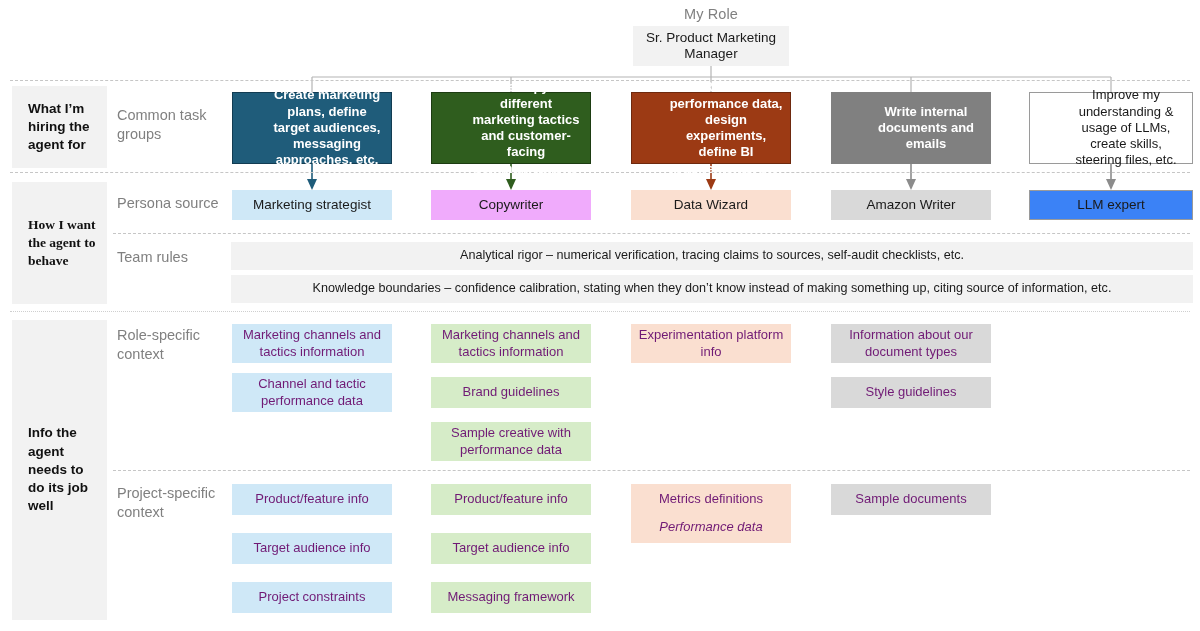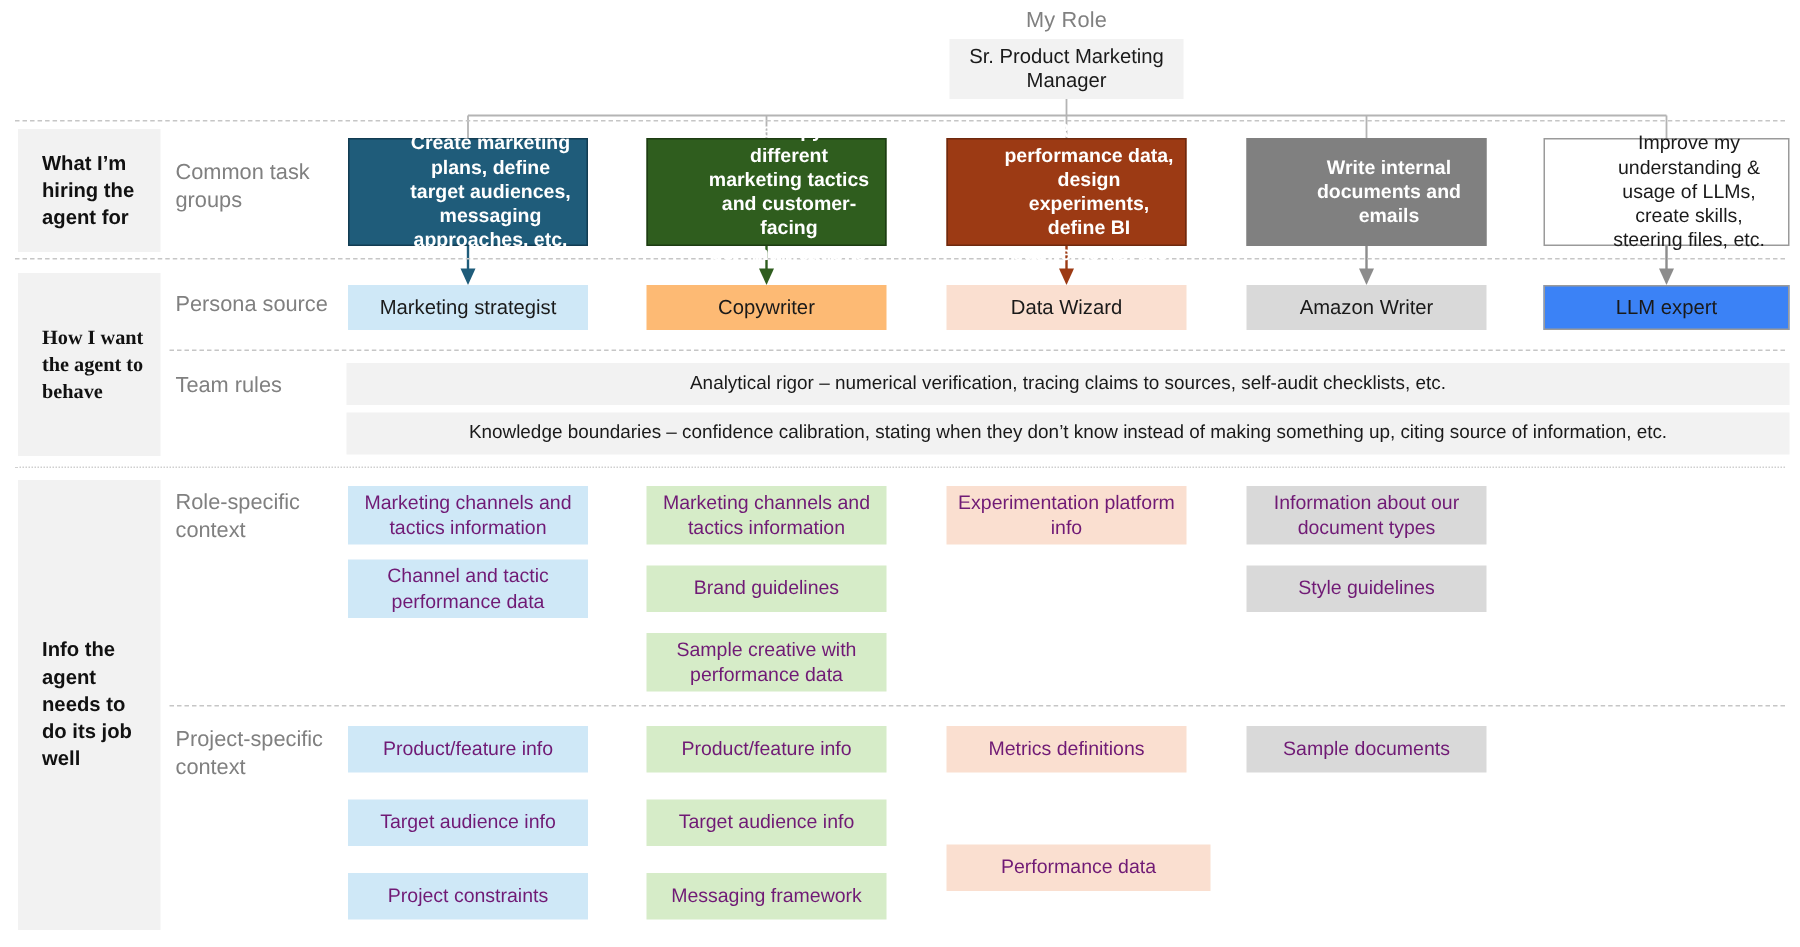--- a/index.html
+++ b/index.html
@@ -56,21 +56,21 @@
   }
   .tg.blue{background:#1F5C7A;border:1.5px solid #123c52;}
   .tg.green{background:#2F5D1E;border:1.5px solid #1d3c12;}
   .tg.rust{background:#9C3A14;border:1.5px solid #6e290e;}
   .tg.grey{background:#808080;border:1.5px solid #808080;}
   .tg.white{background:#ffffff;border:1.2px solid #9a9a9a;color:#1a1a1a;font-weight:normal;font-size:13px;}
 
   
   .persona{font-size:13.5px;color:#1a1a1a;}
   .persona.blue{background:#cfe8f7;}
-  .persona.green{background:#fdba74;}
+  .persona.green{background:#f0abfc;}
   .persona.rust{background:#fadfd0;}
   .persona.grey{background:#d9d9d9;}
   .persona.white{background:#3b82f6;border:1.2px solid #9a9a9a;}
 
   
   .rule{
     background:#f2f2f2;color:#1a1a1a;font-size:12.6px;
   }
 
   
@@ -174,17 +174,17 @@
 
   <div class="abs box chip blue" style="left:232px;top:484px;width:160px;height:31px;">Product/feature info</div>
   <div class="abs box chip blue" style="left:232px;top:533px;width:160px;height:31px;">Target audience info</div>
   <div class="abs box chip blue" style="left:232px;top:582px;width:160px;height:31px;">Project constraints</div>
 
   <div class="abs box chip green" style="left:431px;top:484px;width:160px;height:31px;">Product/feature info</div>
   <div class="abs box chip green" style="left:431px;top:533px;width:160px;height:31px;">Target audience info</div>
   <div class="abs box chip green" style="left:431px;top:582px;width:160px;height:31px;">Messaging framework</div>
 
   <div class="abs box chip rust" style="left:631px;top:484px;width:160px;height:31px;">Metrics definitions</div>
-  <div class="abs box chip rust" style="left:631px;top:563px;width:176px;height:31px;">Performance data</div>
+  <div class="abs box chip rust" style="left:631px;top:512px;width:160px;height:31px;font-style:italic;">Performance data</div>
 
   <div class="abs box chip grey" style="left:831px;top:484px;width:160px;height:31px;">Sample documents</div>
 
 </div>
 
 </body></html>

